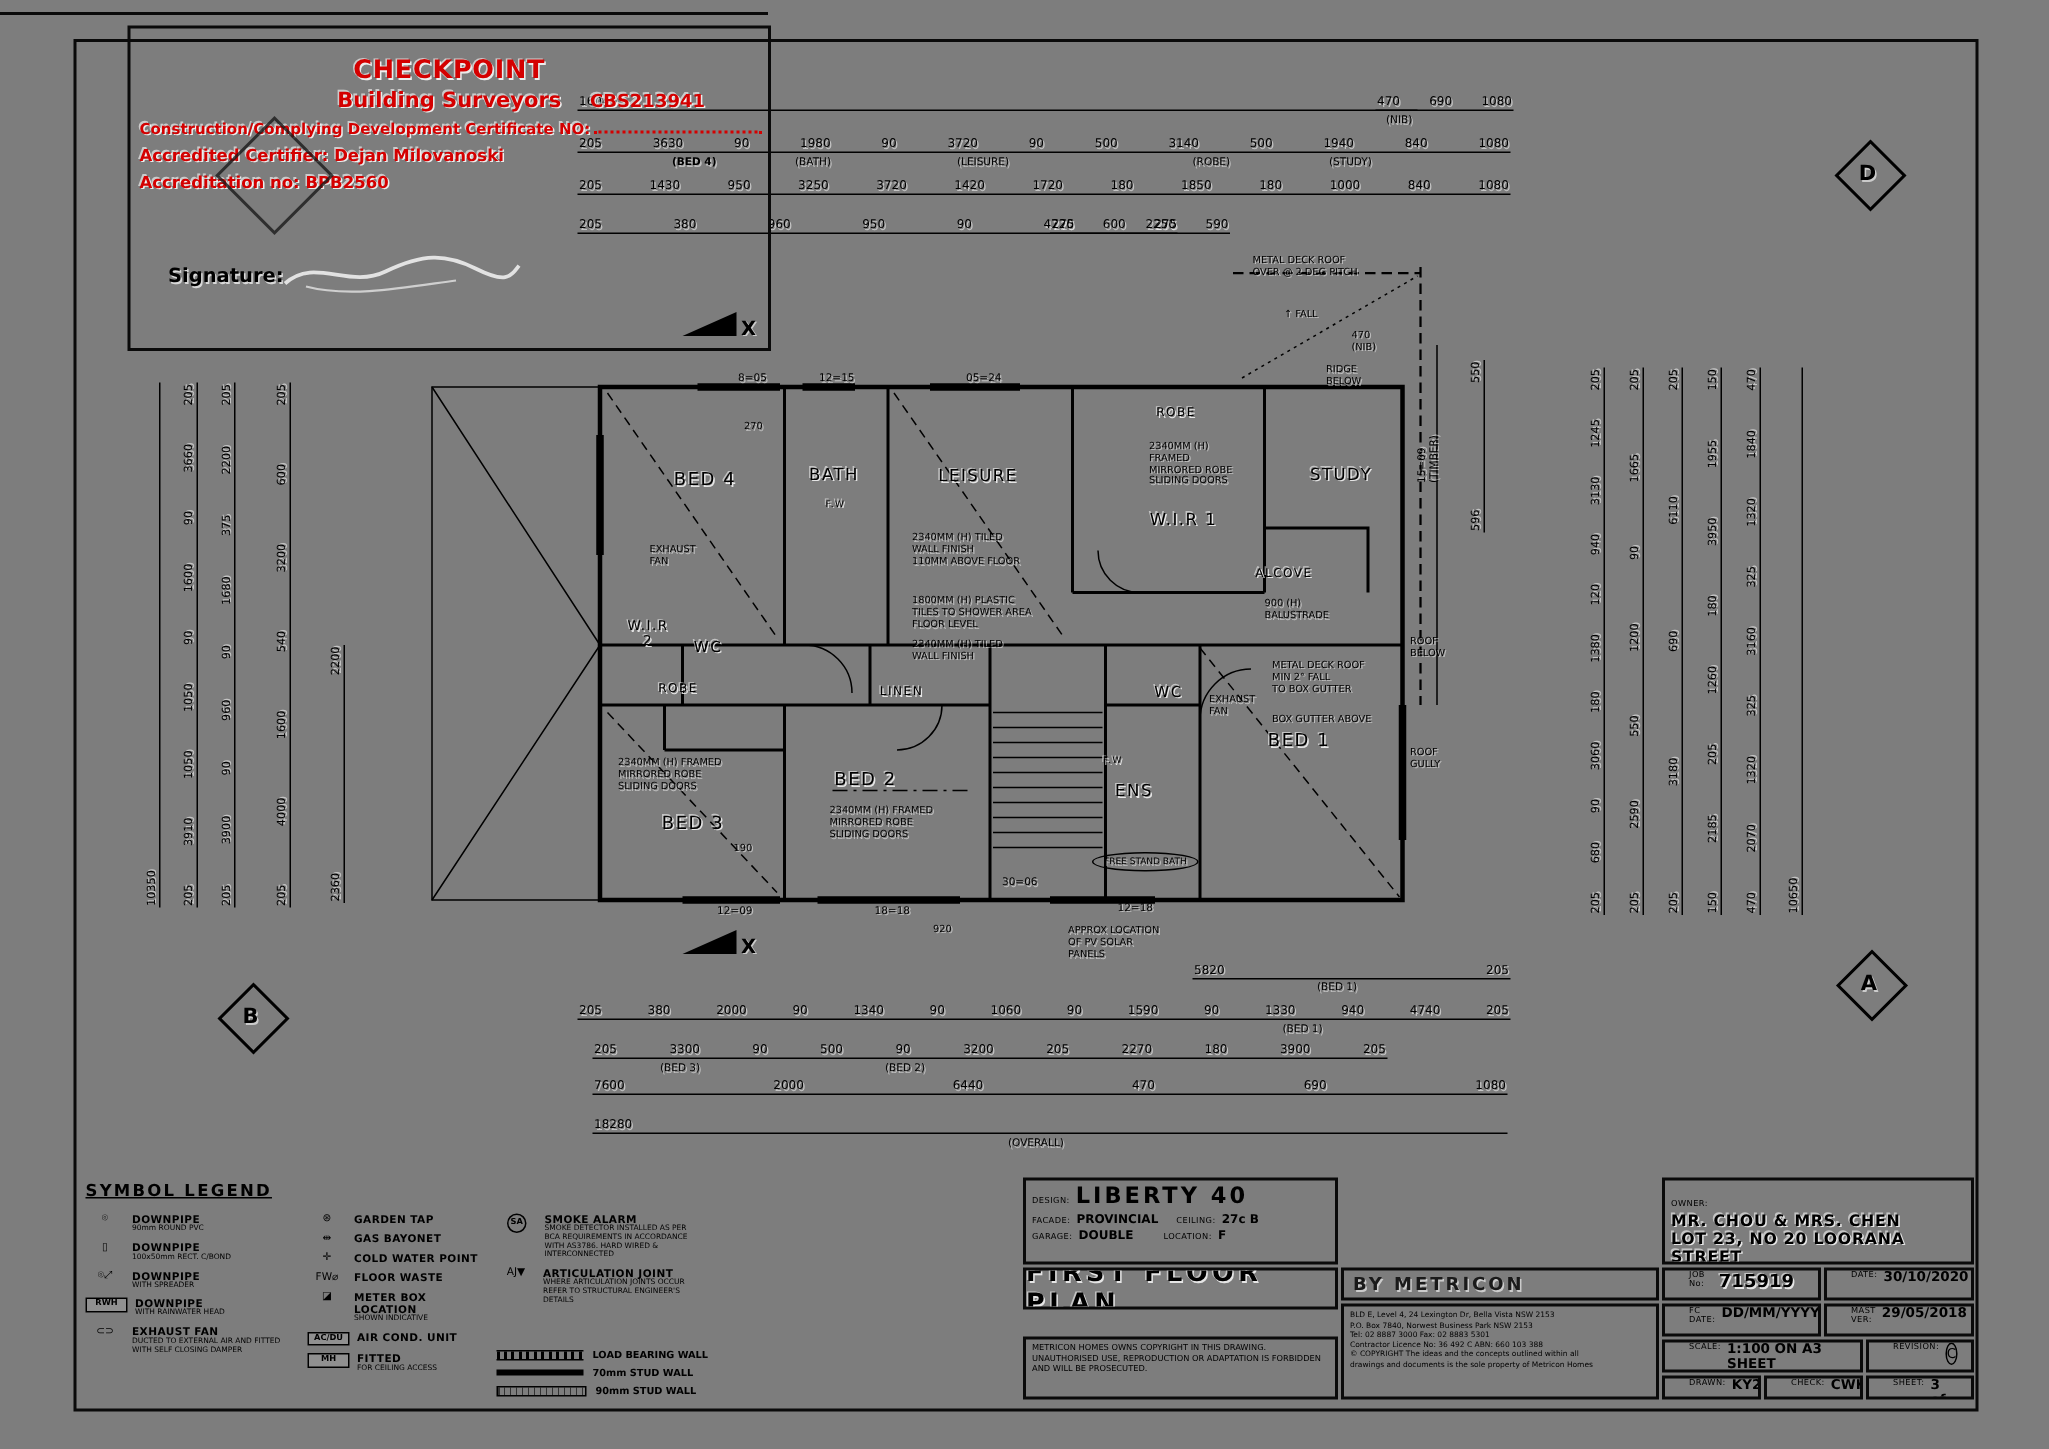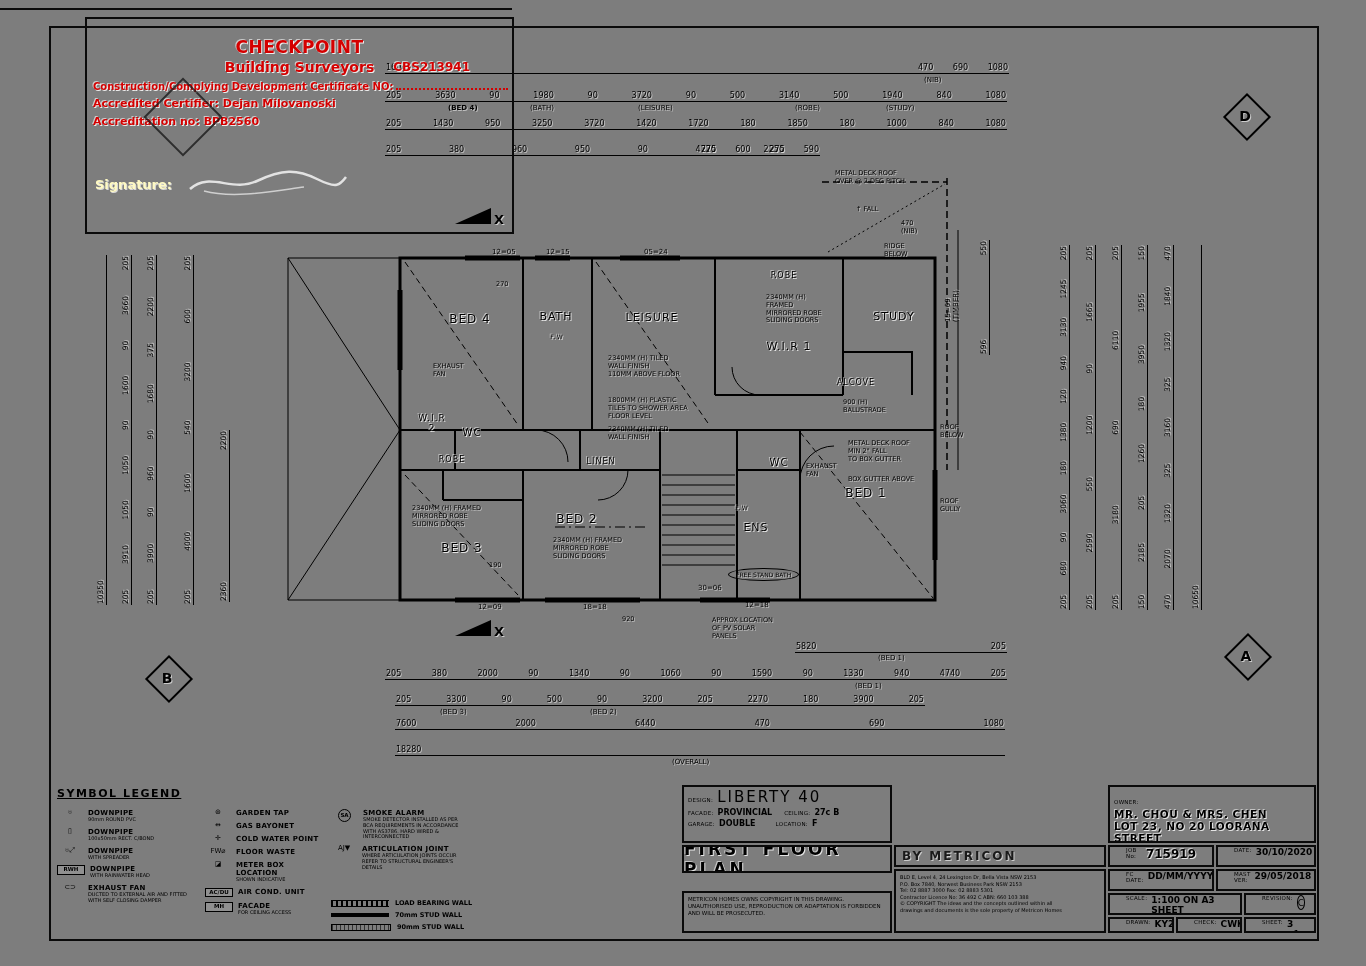--- a/index.html
+++ b/index.html
@@ -22,21 +22,21 @@
   .win-code.vert{transform:rotate(-90deg)}
   
   #stamp{position:absolute;left:85px;top:17px;width:425px;height:213px;border:2px solid #0a0a0a;z-index:30}
   .stamp-red{color:#d40000;font-weight:bold;text-shadow:1px 1px 0 rgba(255,255,255,.85),-1px -1px 0 rgba(255,255,255,.6)}
   #stamp .title{font-size:17px;text-align:center;margin-top:18px;letter-spacing:.5px}
   #stamp .subrow{position:relative;text-align:center;font-size:14px;margin-top:2px}
   #stamp .certid{position:absolute;right:42px;top:1px;font-size:12px}
   #stamp .certline{font-size:10px;margin:6px 0 0 6px;white-space:nowrap}
   .reddots{display:inline-block;width:112px;height:4px;border-bottom:2px dotted #d40000;margin-left:2px}
   #stamp .accline{font-size:11px;margin:5px 0 0 6px}
-  #stamp .sig{position:absolute;left:8px;top:158px;font-size:13px;font-weight:bold;color:#fef9c3;text-shadow:1px 1px 0 rgba(255,255,255,.7)}
+  #stamp .sig{position:absolute;left:25px;top:158px;font-size:13px;font-weight:bold;color:#000000;text-shadow:1px 1px 0 rgba(255,255,255,.7)}
   #stamp .sig-svg{position:absolute;left:95px;top:140px}
   .ghost-diamond{position:absolute;left:68px;top:70px;width:52px;height:52px;border:2px solid #1a1a1a;transform:rotate(45deg);opacity:.8}
   
   .sect-marker{position:absolute;width:0;height:0;border-top:16px solid transparent;border-right:36px solid #000}
   .sect-x{position:absolute;font-size:13px;font-weight:bold;text-shadow:1px 1px 0 rgba(255,255,255,.6)}
   
   .diamond{position:absolute;width:30px;height:30px;border:2px solid #000;transform:rotate(45deg);background:transparent}
   .diamond-letter{position:absolute;font-size:14px;font-weight:bold;text-align:center;width:34px;text-shadow:1px 1px 0 rgba(255,255,255,.6)}
   
   #legend{position:absolute;left:57px;top:787px;width:430px;height:148px;font-size:7px}
@@ -54,21 +54,21 @@
   .wall-load{height:5px;border-top:1px solid #000;border-bottom:1px solid #000;background:repeating-linear-gradient(90deg,#000 0 2px,transparent 2px 5px)}
   .wall-stud70{height:4px;background:#000}
   .wall-stud90{height:5px;border:1px solid #000;background:repeating-linear-gradient(90deg,#333 0 1px,transparent 1px 4px)}
   .wall-label{font-size:6.5px;font-weight:bold}
   
   #titleblock{position:absolute;left:682px;top:785px;width:634px;height:150px}
   .tb-cell{position:absolute;border:2px solid #0a0a0a;box-sizing:border-box;overflow:hidden}
   .tb-label{font-size:5.5px;letter-spacing:.3px}
   .tb-value{font-weight:bold}
   .design-line{display:flex;align-items:baseline;gap:4px;padding:1px 4px}
-  #cell-design .big{font-size:15px;letter-spacing:2px;font-weight:normal}
+  #cell-design .big{font-size:15px;letter-spacing:2px;font-weight:bold}
   #cell-design .mid{font-size:8px;font-weight:bold}
   #cell-title{display:flex;align-items:center;justify-content:center;font-size:17px;font-weight:bold;letter-spacing:3px}
   #cell-copy{font-size:5.5px;line-height:1.25;padding:3px 4px}
   #cell-logo{display:flex;align-items:center;justify-content:center;gap:10px}
   #cell-logo .designer-word{font-size:23px;font-weight:bold;letter-spacing:2px;text-shadow:1px 1px 0 rgba(255,255,255,.7)}
   #cell-logo .vline{width:2px;height:36px;background:#000}
   .m-logo{text-align:center;font-family:"DejaVu Serif",serif}
   .m-logo .m{font-size:30px;font-weight:bold;line-height:.8}
   .m-logo .sub{font-size:6px;letter-spacing:.5px}
   #cell-by{display:flex;align-items:center;padding-left:6px;font-size:12px;font-weight:bold;letter-spacing:2px;color:#1a1a1a;text-shadow:1px 1px 0 rgba(255,255,255,.6)}
@@ -168,26 +168,26 @@
 BELOW</div>
     <div class="plan-note" style="left: 940px; top: 498px;">ROOF
 GULLY</div>
     <div class="plan-note" style="left: 712px; top: 617px;">APPROX LOCATION
 OF PV SOLAR
 PANELS</div>
     <div class="plan-note oval" style="left: 728px; top: 568px;">FREE STAND BATH</div>
     <div class="plan-note" style="left: 622px; top: 616px;">920</div>
     <div class="plan-note" style="left: 496px; top: 281px;">270</div>
     <div class="plan-note" style="left: 489px; top: 562px;">190</div>
-    <div class="win-code" style="left: 492px; top: 248px;">12=05</div>
+    <div class="win-code" style="left: 492px; top: 248px;">8=05</div>
     <div class="win-code" style="left: 546px; top: 248px;">12=15</div>
     <div class="win-code" style="left: 644px; top: 248px;">05=24</div>
     <div class="win-code" style="left: 478px; top: 603px;">12=09</div>
     <div class="win-code" style="left: 583px; top: 603px;">18=18</div>
-    <div class="win-code" style="left: 698px; top: 584px;">30=06</div>
+    <div class="win-code" style="left: 668px; top: 584px;">30=06</div>
     <div class="win-code" style="left: 745px; top: 601px;">12=18</div>
     <div class="win-code vert" style="left: 944px; top: 322px;">15=09
 (TIMBER)</div>
     <div class="win-code" style="left: 448px; top: 104px; font-weight: bold;">(BED 4)</div>
     <div class="win-code" style="left: 530px; top: 104px;">(BATH)</div>
     <div class="win-code" style="left: 638px; top: 104px;">(LEISURE)</div>
     <div class="win-code" style="left: 795px; top: 104px;">(ROBE)</div>
     <div class="win-code" style="left: 886px; top: 104px;">(STUDY)</div>
     <div class="win-code" style="left: 924px; top: 76px;">(NIB)</div>
     <div class="win-code" style="left: 440px; top: 708px;">(BED 3)</div>
@@ -493,21 +493,21 @@
       </div>
       <div class="litem">
         <span class="licon boxed">AC/DU</span>
         <div class="ltext">
           <div class="llabel">AIR COND. UNIT</div>
         </div>
       </div>
       <div class="litem">
         <span class="licon boxed">MH</span>
         <div class="ltext">
-          <div class="llabel">FACADE</div>
+          <div class="llabel">FITTED</div>
           <div class="lsub">FOR CEILING ACCESS</div>
         </div>
       </div>
     </div>
   <div class="lcol" id="legend-col3" style="left:274px;width:156px">
       <div class="litem">
         <span class="licon round">SA</span>
         <div class="ltext">
           <div class="llabel">SMOKE ALARM</div>
           <div class="lsub">SMOKE DETECTOR INSTALLED AS PER BCA REQUIREMENTS IN ACCORDANCE WITH AS3786. HARD WIRED &amp; INTERCONNECTED</div>

